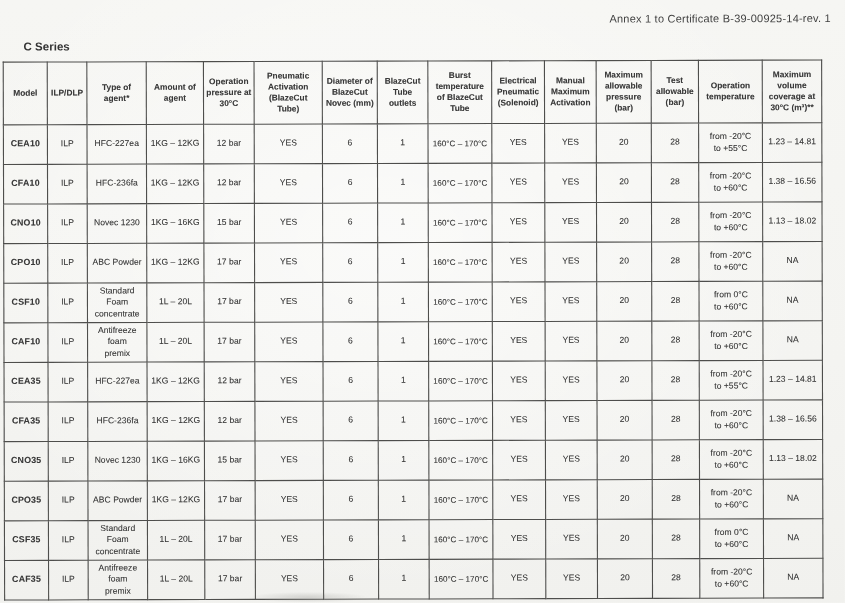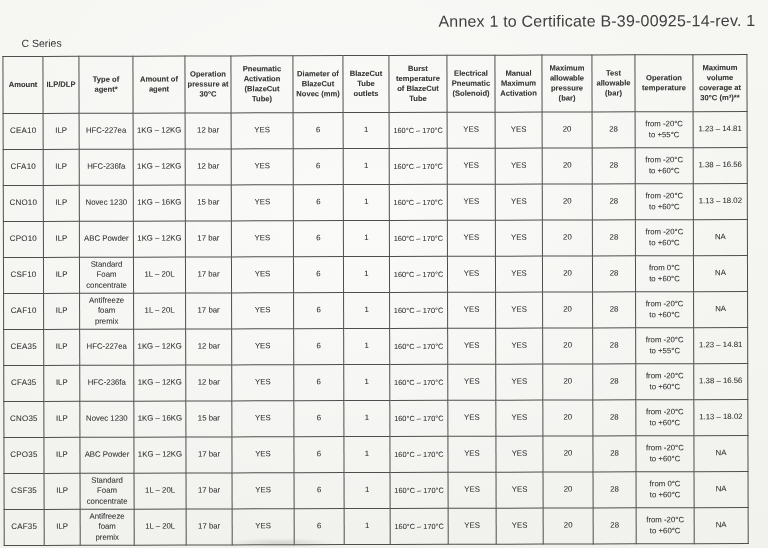--- a/index.html
+++ b/index.html
@@ -23,30 +23,30 @@
   .tilt {
     position: absolute;
     inset: 0;
     transform: rotate(-0.15deg);
     transform-origin: 50% 50%;
   }
   .annex {
     position: absolute;
     top: 13px;
     right: 12px;
-    font-size: 16px;
+    font-size: 10px;
     letter-spacing: 0.2px;
     color: #3f3f3f;
   }
   .series-title {
     position: absolute;
     top: 36px;
     left: 22px;
     font-size: 10.5px;
-    font-weight: normal;
+    font-weight: bold;
     color: #333;
   }
   table.spec {
     position: absolute;
     top: 55px;
     left: 3px;
     width: 744px;
     border-collapse: collapse;
     table-layout: fixed;
     background: transparent;
@@ -66,21 +66,21 @@
     line-height: 1.3;
     white-space: pre-line;
   }
   table.spec td {
     font-size: 7.8px;
     height: 31px;
     line-height: 1.3;
     white-space: pre-line;
   }
   table.spec td.model {
-    font-weight: normal;
+    font-weight: bold;
     font-size: 8px;
     letter-spacing: 0.2px;
   }
   table.spec td.nowrap {
     white-space: nowrap;
     font-size: 7.4px;
   }
   .smudge {
     position: absolute;
     left: 225px;
@@ -111,21 +111,21 @@
           <col style="width: 58px;">
           <col style="width: 48px;">
           <col style="width: 47px;">
           <col style="width: 50px;">
           <col style="width: 43px;">
           <col style="width: 58px;">
           <col style="width: 54px;">
         </colgroup>
       <thead>
         <tr>
-            <th>Amount</th>
+            <th>Model</th>
             <th>ILP/DLP</th>
             <th>Type of agent*</th>
             <th>Amount of agent</th>
             <th>Operation pressure at 30°C</th>
             <th>Pneumatic Activation (BlazeCut Tube)</th>
             <th>Diameter of BlazeCut Novec (mm)</th>
             <th>BlazeCut Tube outlets</th>
             <th>Burst temperature of BlazeCut Tube</th>
             <th>Electrical Pneumatic (Solenoid)</th>
             <th>Manual Maximum Activation</th>

